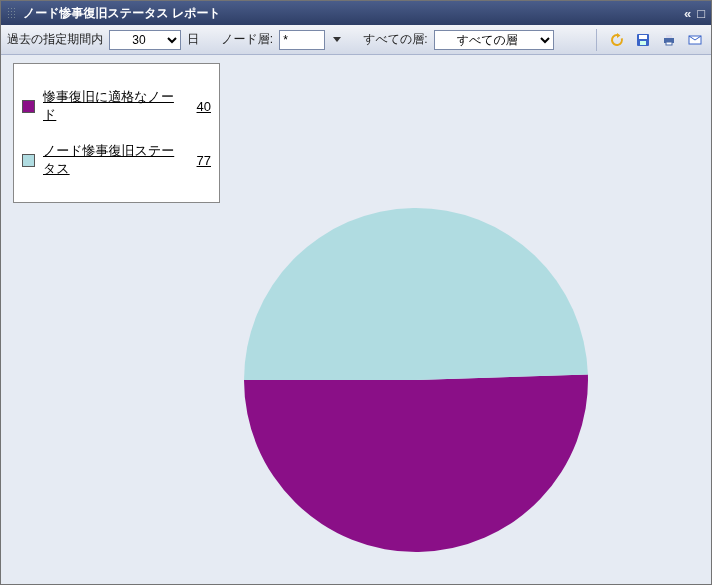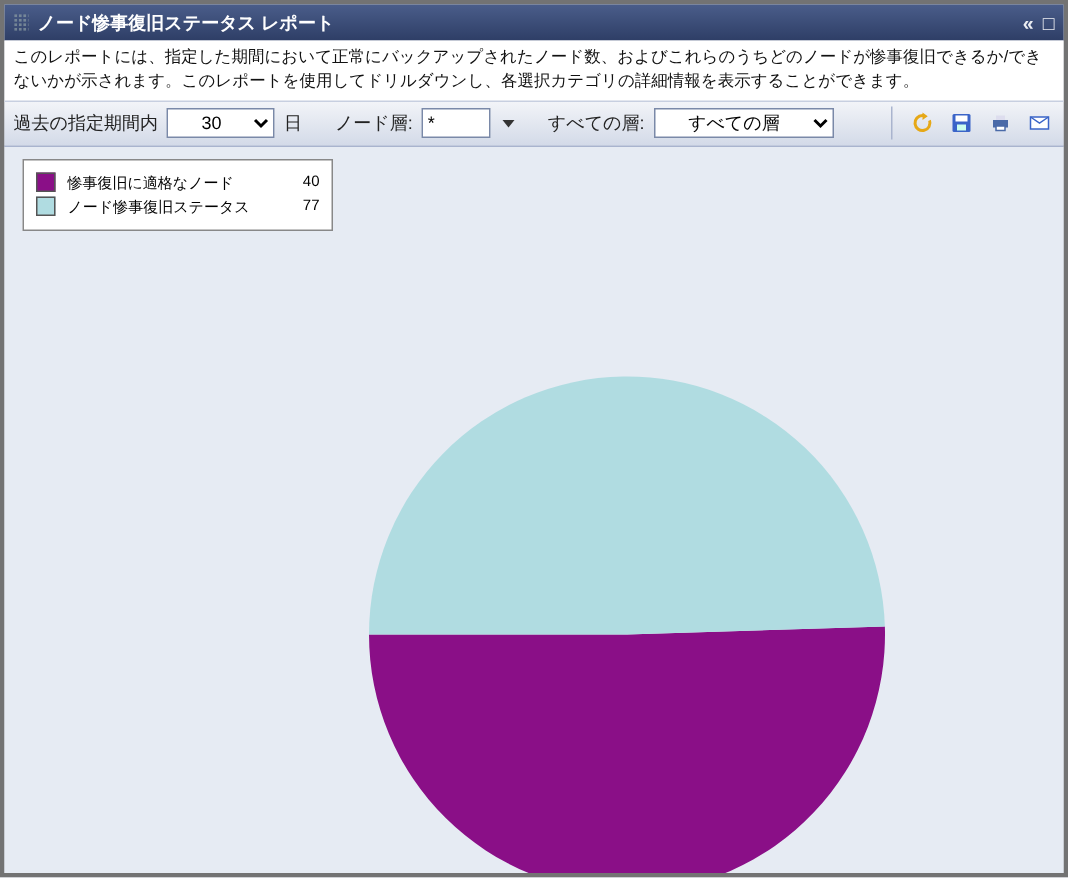--- a/index.html
+++ b/index.html
@@ -1,52 +1,51 @@
 <!DOCTYPE html>
 <html><head>
 <meta charset="utf-8">
 <style>
   * { box-sizing: border-box; margin: 0; padding: 0; }
   body { font-family: Arial, "Hiragino Sans", "Meiryo", sans-serif; font-size: 12px; background: #fff; }
-  .window { width: 712px; height: 585px; border: 3px solid #737373; background: #e3e8f0; display: flex; flex-direction: column; justify-content: center; }
+  .window { width: 712px; height: 585px; border: 1px solid #737373; background: #e3e8f0; display: flex; flex-direction: column; justify-content: center; }
   .titlebar { height: 24px; background: linear-gradient(to bottom, #4a5d8a 0%, #2e3e66 100%); color: #fff; display: flex; align-items: center; padding: 0 6px; font-weight: bold; font-size: 12px; }
   .titlebar .grip { width: 10px; height: 12px; margin-right: 6px; background-image: radial-gradient(#9aa 1px, transparent 1px); background-size: 3px 3px; opacity: .6; }
   .titlebar .title { flex: 1; }
   .titlebar .tb-btn { cursor: pointer; margin-left: 6px; font-size: 13px; opacity: .9; }
   .desc { background: #fff; padding: 4px 6px; font-size: 11px; line-height: 1.45; color: #111; border-bottom: 1px solid #c7cfe0; }
   .toolbar { height: 30px; background: linear-gradient(to bottom, #f2f4f8 0%, #d3dae8 100%); border-bottom: 1px solid #a9b4ce; display: flex; align-items: center; padding: 0 6px; gap: 6px; white-space: nowrap; }
   .toolbar label { font-size: 12px; color: #222; }
   .toolbar select, .toolbar input { font-size: 12px; border: 1px solid #7a89a8; background: #fff; height: 20px; }
   .toolbar select { padding: 0 18px; }
   .toolbar input { width: 46px; padding: 0 3px; }
   .dd-caret { width: 0; height: 0; border-left: 4px solid transparent; border-right: 4px solid transparent; border-top: 5px solid #333; display: inline-block; margin-left: 2px; cursor: pointer; }
   .toolbar .spacer { flex: 1; }
   .toolbar .sep { width: 1px; height: 22px; background: #a9b4ce; margin: 0 4px; }
   .icon-btn { width: 20px; height: 20px; display: inline-flex; align-items: center; justify-content: center; cursor: pointer; border-radius: 2px; }
   .icon-btn svg { width: 16px; height: 16px; }
   .content { flex: 1; background: #e6ebf3; position: relative; overflow: hidden; }
   .legend { position: absolute; left: 12px; top: 8px; background: #fff; border: 1px solid #888; padding: 6px 8px; }
-  .legend-row { display: flex; align-items: center; gap: 8px; margin: 2px 0; font-size: 10px; }
+  .legend-row { display: flex; align-items: center; gap: 8px; margin: 18px 0; font-size: 13px; text-decoration: underline; }
   .swatch { width: 13px; height: 13px; border: 1px solid #555; }
   .legend-label { width: 140px; }
   .legend-val { width: 20px; text-align: right; }
   .pie-wrap { position: absolute; left: 240px; top: 150px; width: 350px; height: 350px; }
 </style>
 </head>
 <body>
 
 <div class="window">
   <div class="titlebar">
     <span class="grip"></span>
     <span class="title">ノード惨事復旧ステータス レポート</span>
     <span class="tb-btn">«</span>
     <span class="tb-btn">□</span>
   </div>
 
-  <div class="desc">このレポートには、指定した期間において正常にバックアップされたノード数、およびこれらのうちどのノードが惨事復旧できるか/できないかが示されます。このレポートを使用してドリルダウンし、各選択カテゴリの詳細情報を表示することができます。</div>
 
   <div class="toolbar">
     <label>過去の指定期間内</label>
     <select>
       <option>30</option>
     </select>
     <label>日</label>
     <span style="width:10px"></span>
     <label>ノード層:</label>
     <input type="text" value="*" style="">

